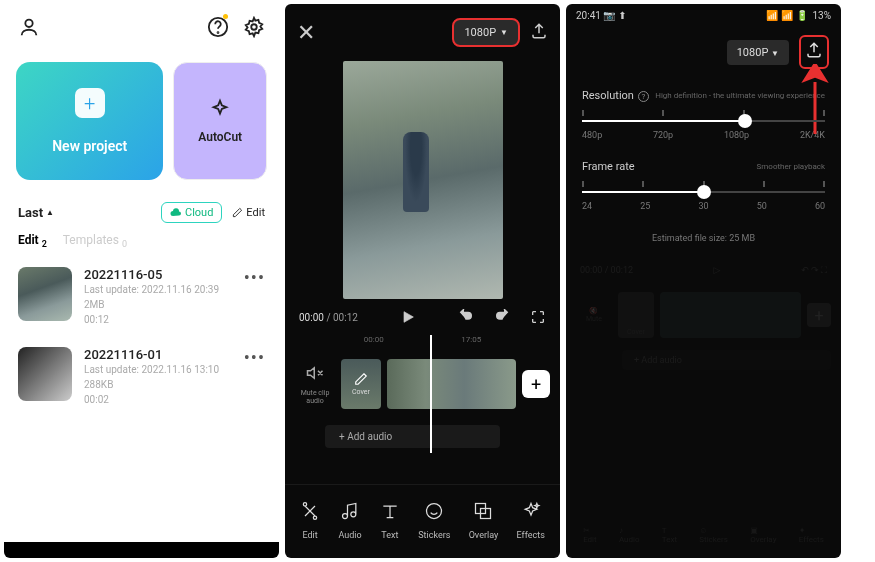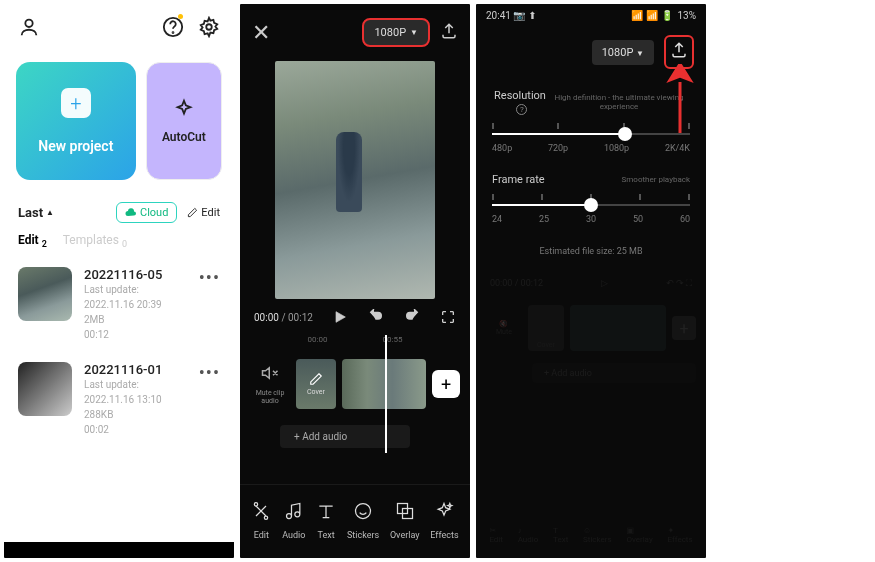--- a/index.html
+++ b/index.html
@@ -1,17 +1,17 @@
 <!DOCTYPE html>
 <html><head>
 <meta charset="utf-8">
 <style>
 * { margin: 0; padding: 0; box-sizing: border-box; font-family: -apple-system, BlinkMacSystemFont, 'Segoe UI', Roboto, sans-serif; }
 body { background: #fff; display: flex; gap: 6px; padding: 4px; }
-.phone { width: 230px; height: 554px; border-radius: 1px; overflow: hidden; position: relative; }
+.phone { width: 275px; height: 554px; border-radius: 6px; overflow: hidden; position: relative; }
 
 
 .p1 { background: #fff; }
 .p1-top { display: flex; justify-content: space-between; align-items: center; padding: 12px 14px 8px; }
 .p1-top-left svg { width: 22px; height: 22px; }
 .p1-top-right { display: flex; gap: 14px; align-items: center; position: relative; }
 .p1-top-right svg { width: 22px; height: 22px; }
 .help-dot { position: absolute; top: -2px; left: 16px; width: 5px; height: 5px; background: #ffc107; border-radius: 50%; }
 .p1-cards { display: flex; gap: 10px; padding: 12px; }
 .newproj { flex: 1.6; background: linear-gradient(135deg, #3dd6c4 0%, #2ba3e8 100%); border-radius: 14px; display: flex; flex-direction: column; align-items: center; justify-content: center; padding: 26px 10px; color: #fff; }
@@ -230,21 +230,21 @@
         </svg>
       <svg viewBox="0 0 24 24" fill="none" stroke-width="2">
           <path d="M4 4h5M4 4v5M20 4h-5M20 4v5M4 20h5M4 20v-5M20 20h-5M20 20v-5"></path>
         </svg>
     </div>
   </div>
 
   <div class="ruler">
     <div class="ruler-marks">
       <span>00:00</span>
-      <span>00:55</span>
+      <span>17:05</span>
     </div>
   </div>
 
   <div class="timeline">
     <div class="tl-btn">
       <svg viewBox="0 0 24 24" fill="none" stroke-width="2">
           <path d="M11 5L6 9H2v6h4l5 4zM16 9l6 6M22 9l-6 6"></path>
         </svg>
       <div class="tl-btn-label">Mute clip audio</div>
     </div>

